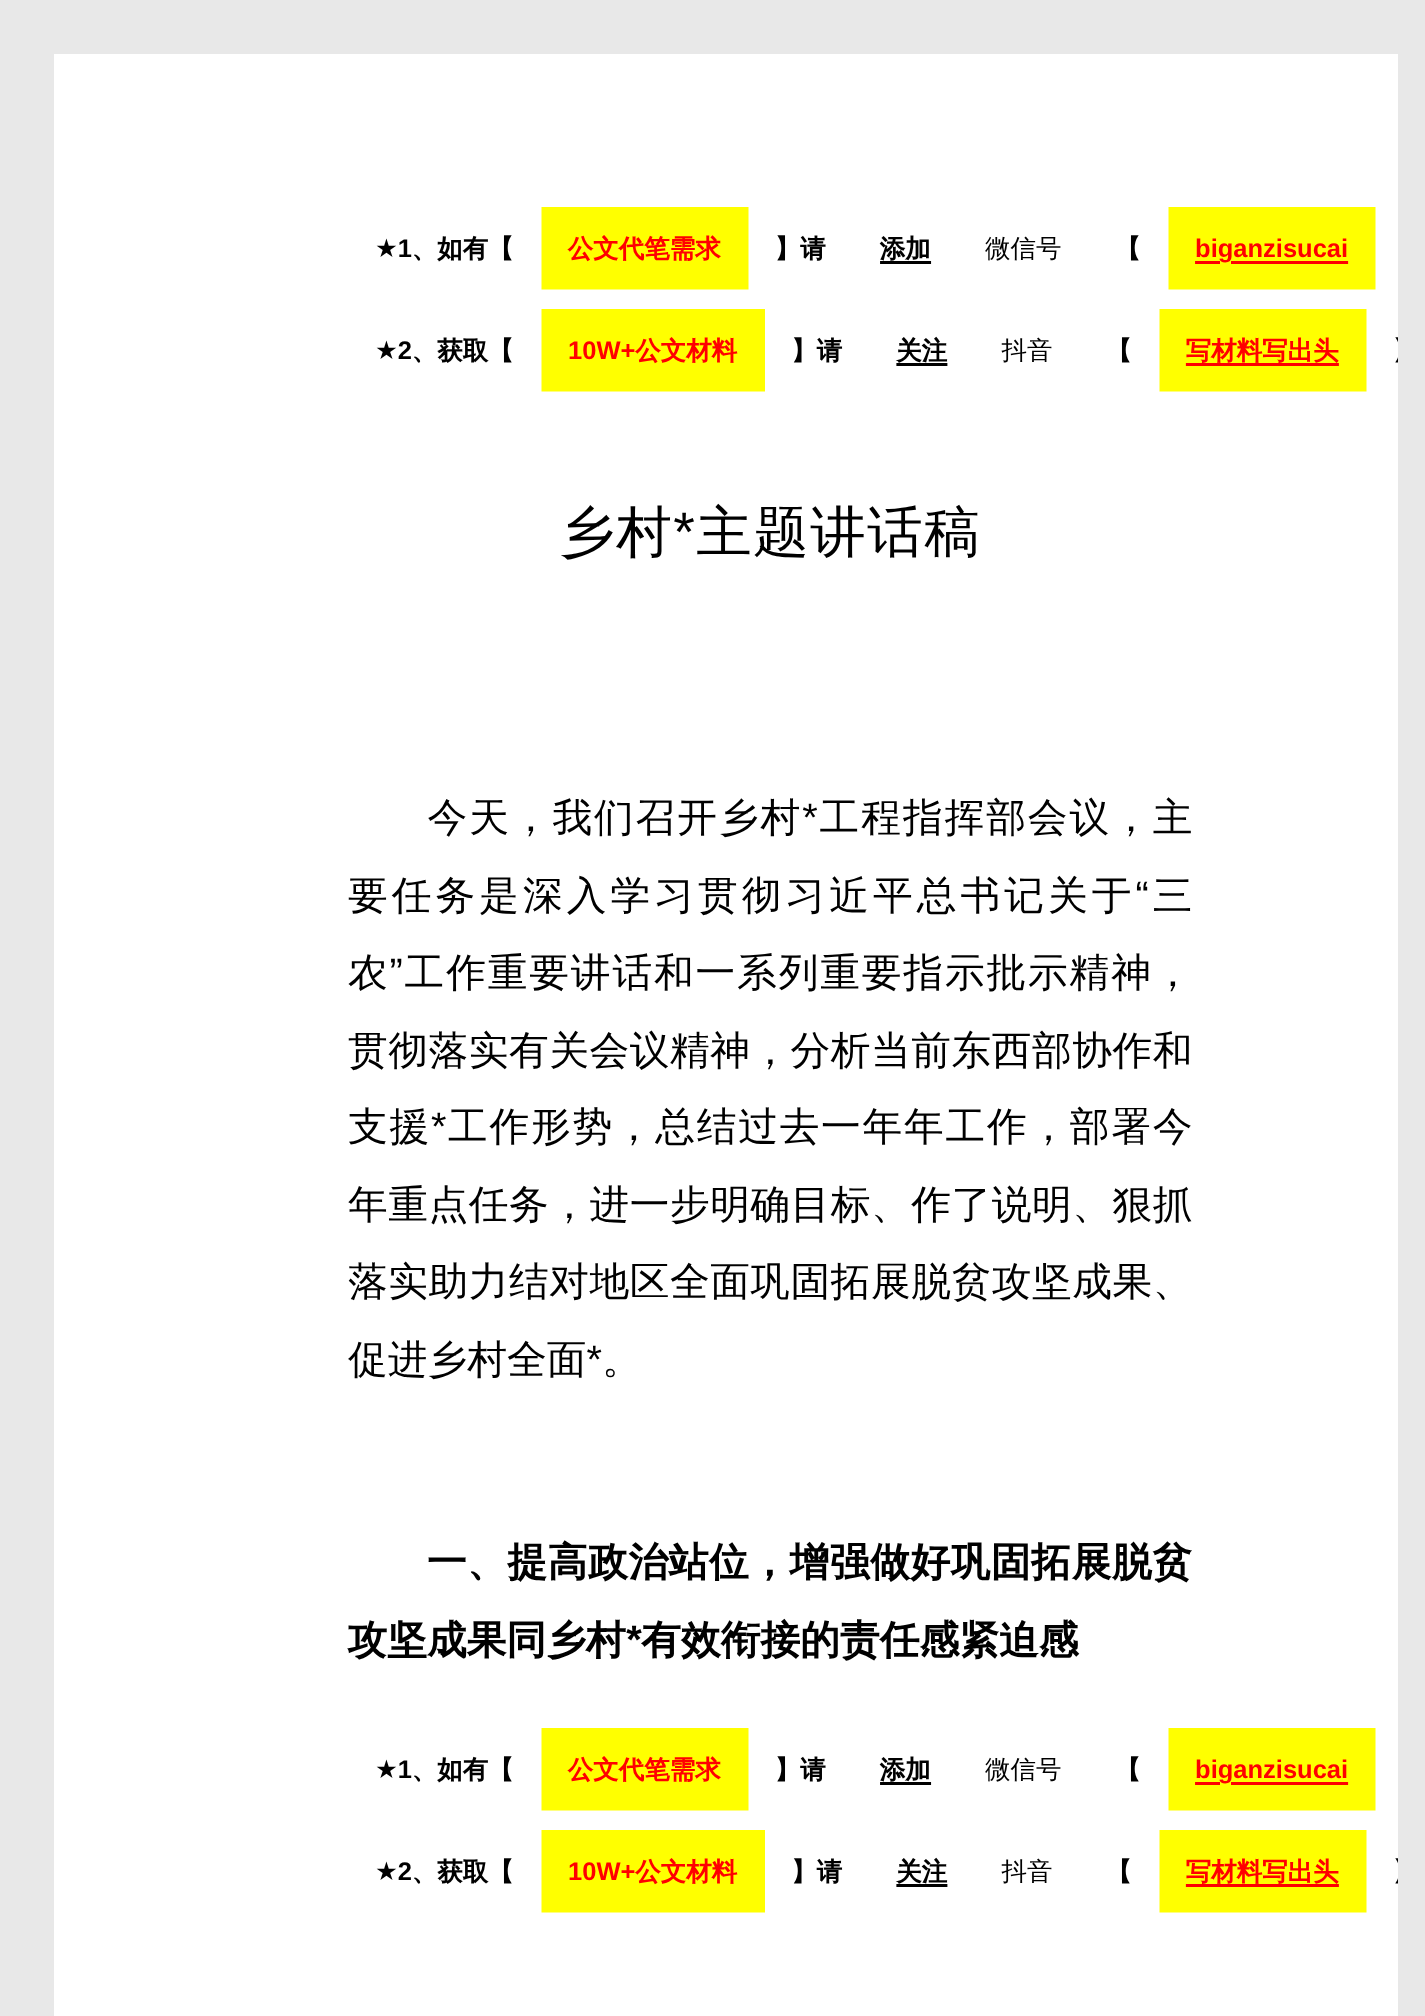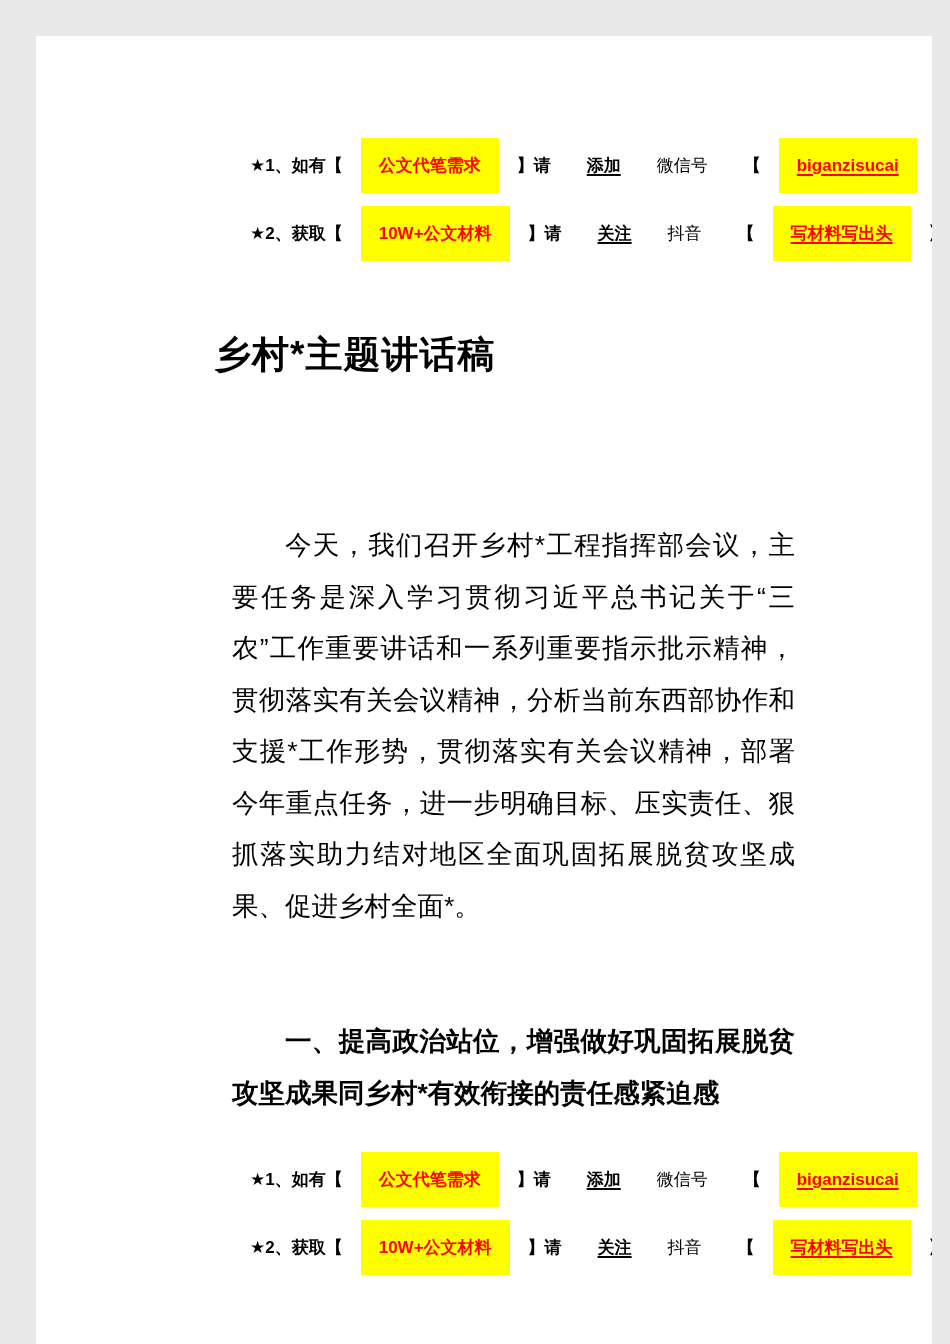--- a/index.html
+++ b/index.html
@@ -38,21 +38,22 @@
   .promo .u {
     text-decoration: underline;
     text-decoration-thickness: 2px;
     text-underline-offset: 3px;
   }
   
   .title {
     margin-top: 20px;
     font-size: 37px;
     line-height: 62px;
-    font-weight: bold;
+    font-weight: normal;
+    text-align: center;
     letter-spacing: 1px;
   }
   
   .docbody {
     margin-top: 80px;
   }
   .para {
     font-size: 26.5px;
     line-height: 51.5px;
     text-align: justify;
@@ -76,21 +77,21 @@
   <div class="content">
 
     <div class="promo">
       <div class="promo-line"><span class="b">★1、如有【</span><span class="b red hl">公文代笔需求</span><span class="b">】请</span><span class="b u">添加</span><span class="rg">微信号</span><span class="b">【</span><span class="b red hl u">biganzisucai</span><span class="b">】咨询★</span></div>
       <div class="promo-line"><span class="b">★2、获取【</span><span class="b red hl">10W+公文材料</span><span class="b">】请</span><span class="b u">关注</span><span class="rg">抖音</span><span class="b">【</span><span class="b red hl u">写材料写出头</span><span class="b">】查看★</span></div>
     </div>
 
     <div class="title">乡村*主题讲话稿</div>
 
     <div class="docbody">
-        <div class="para">今天，我们召开乡村*工程指挥部会议，主要任务是深入学习贯彻习近平总书记关于“三农”工作重要讲话和一系列重要指示批示精神，贯彻落实有关会议精神，分析当前东西部协作和支援*工作形势，贯彻落实有关会议精神，部署今年重点任务，进一步明确目标、压实责任、狠抓落实助力结对地区全面巩固拓展脱贫攻坚成果、促进乡村全面*。</div>
+        <div class="para">今天，我们召开乡村*工程指挥部会议，主要任务是深入学习贯彻习近平总书记关于“三农”工作重要讲话和一系列重要指示批示精神，贯彻落实有关会议精神，分析当前东西部协作和支援*工作形势，总结过去一年年工作，部署今年重点任务，进一步明确目标、作了说明、狠抓落实助力结对地区全面巩固拓展脱贫攻坚成果、促进乡村全面*。</div>
         <div class="para bold">一、提高政治站位，增强做好巩固拓展脱贫攻坚成果同乡村*有效衔接的责任感紧迫感</div>
       </div>
 
   </div>
 
   <div class="footer-wrap">
     <div class="promo">
       <div class="promo-line"><span class="b">★1、如有【</span><span class="b red hl">公文代笔需求</span><span class="b">】请</span><span class="b u">添加</span><span class="rg">微信号</span><span class="b">【</span><span class="b red hl u">biganzisucai</span><span class="b">】咨询★</span></div>
       <div class="promo-line"><span class="b">★2、获取【</span><span class="b red hl">10W+公文材料</span><span class="b">】请</span><span class="b u">关注</span><span class="rg">抖音</span><span class="b">【</span><span class="b red hl u">写材料写出头</span><span class="b">】查看★</span></div>
     </div>

